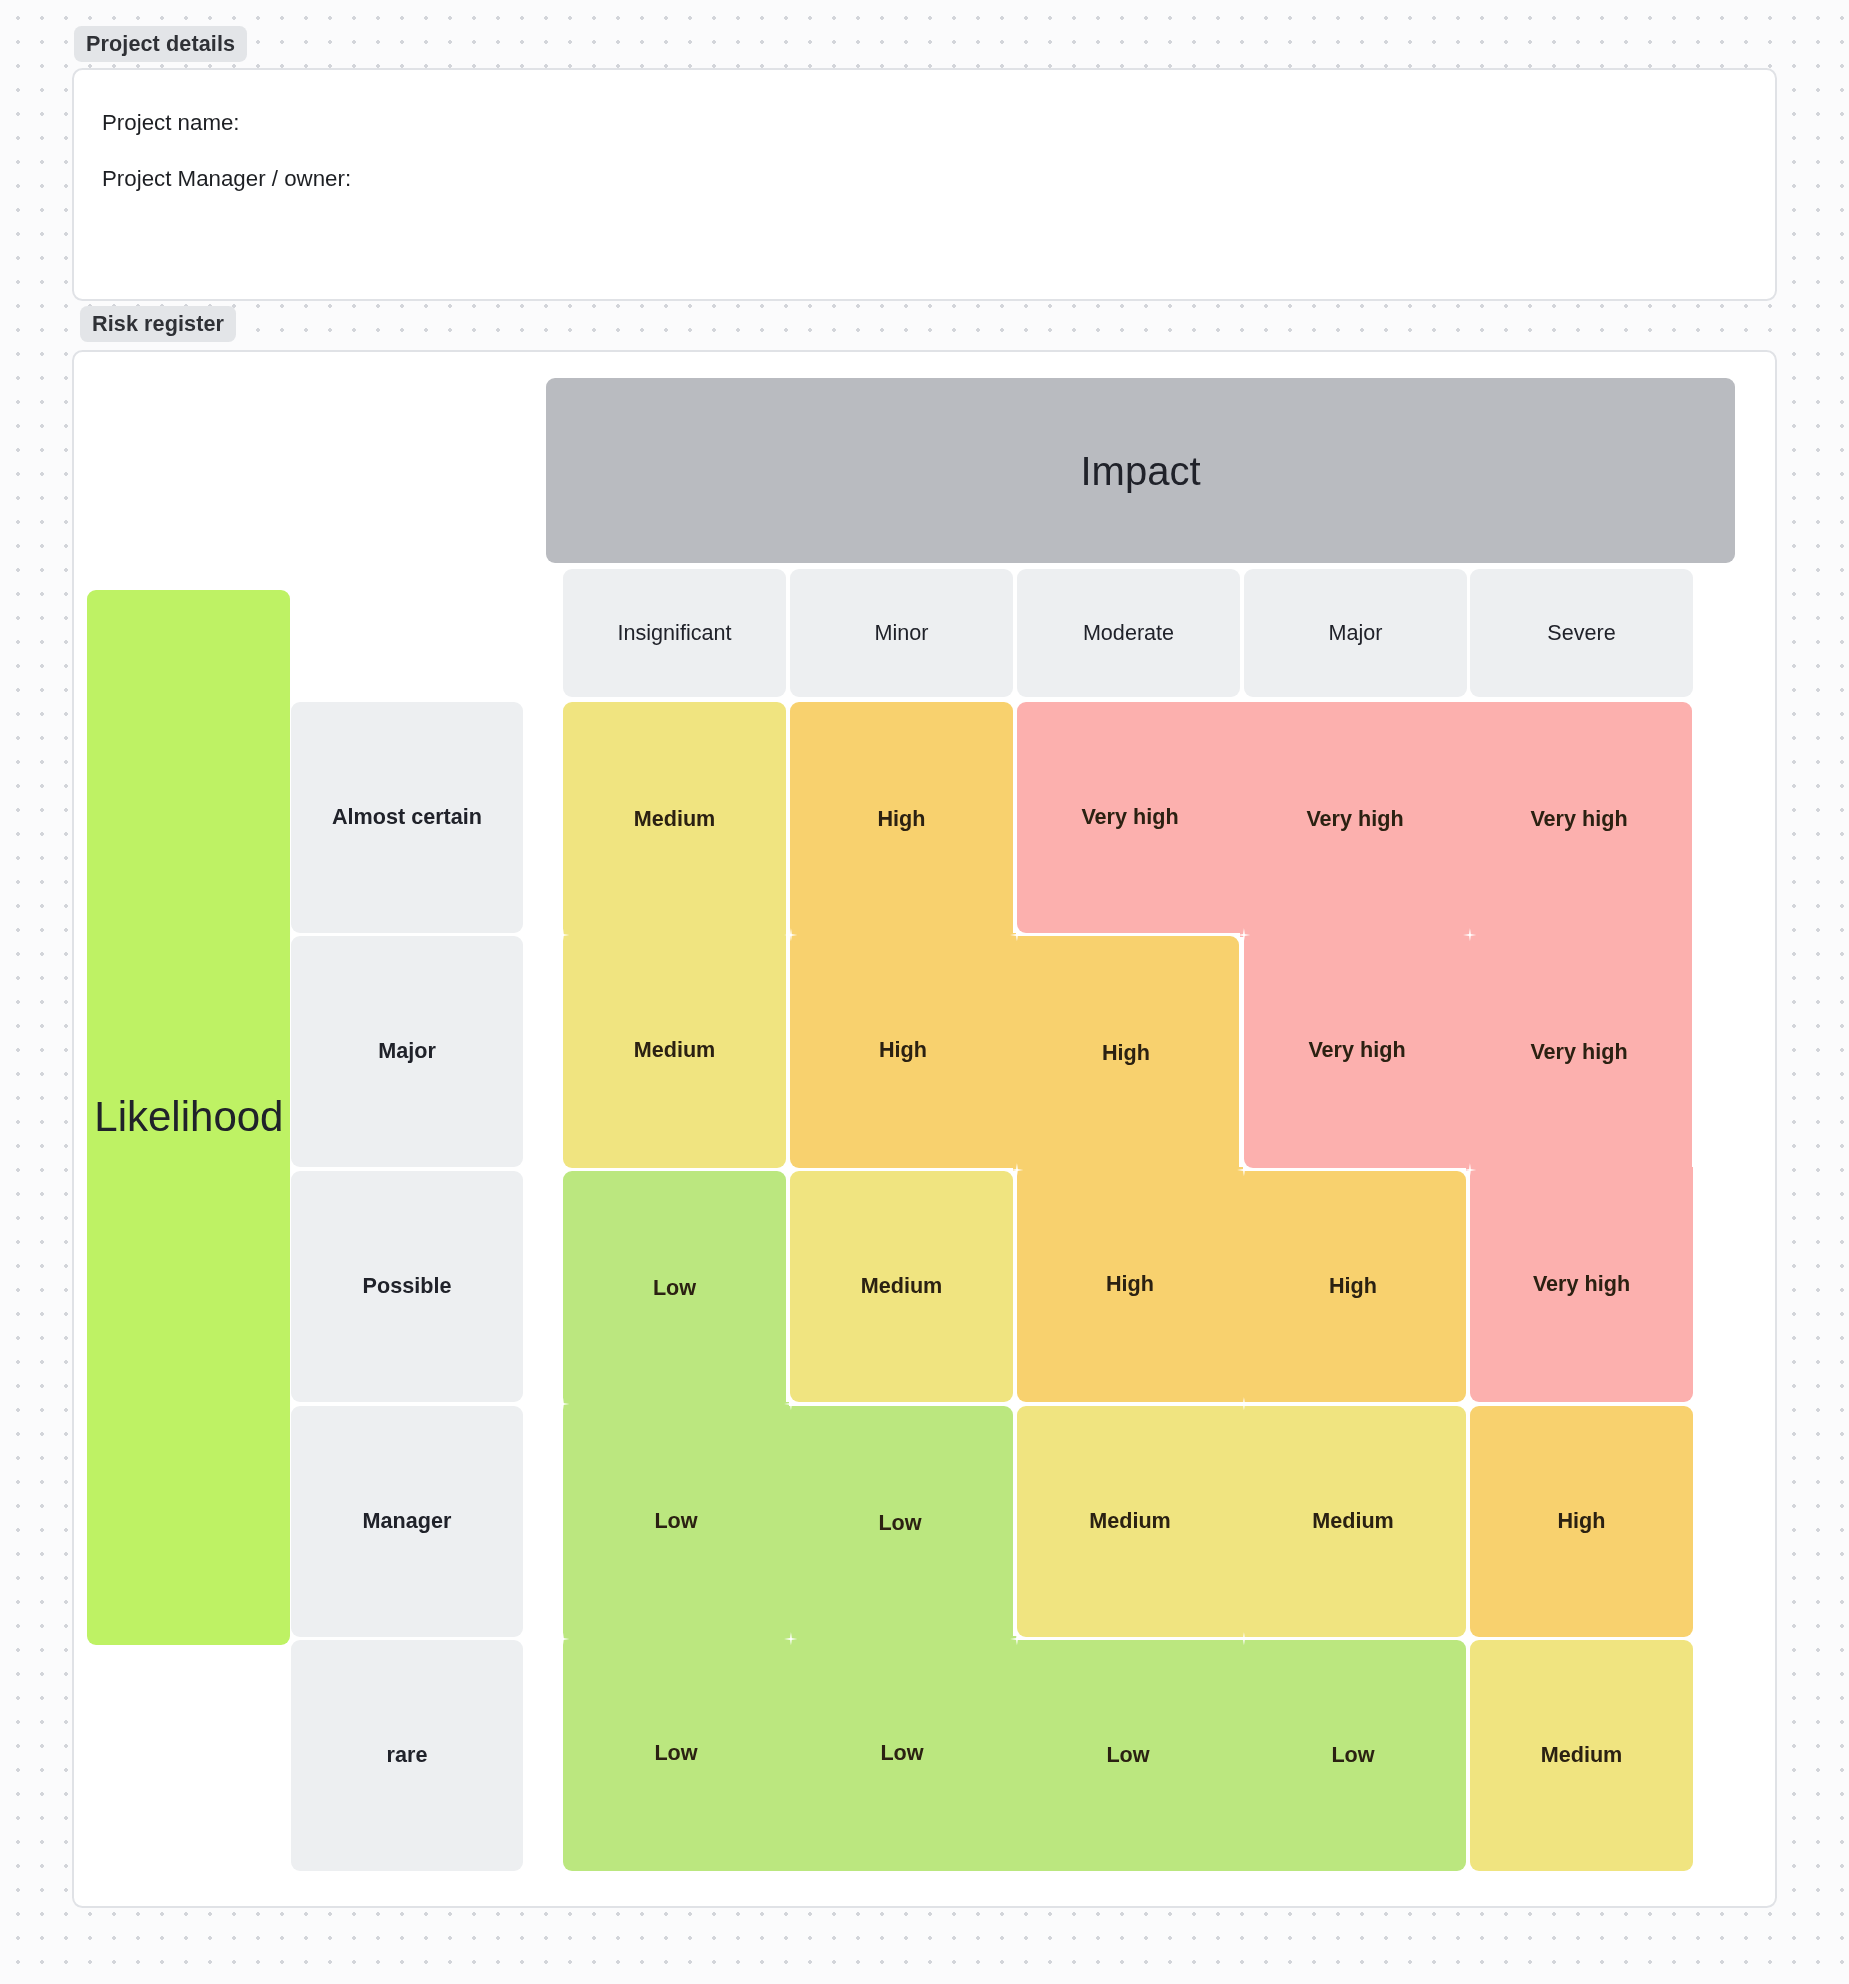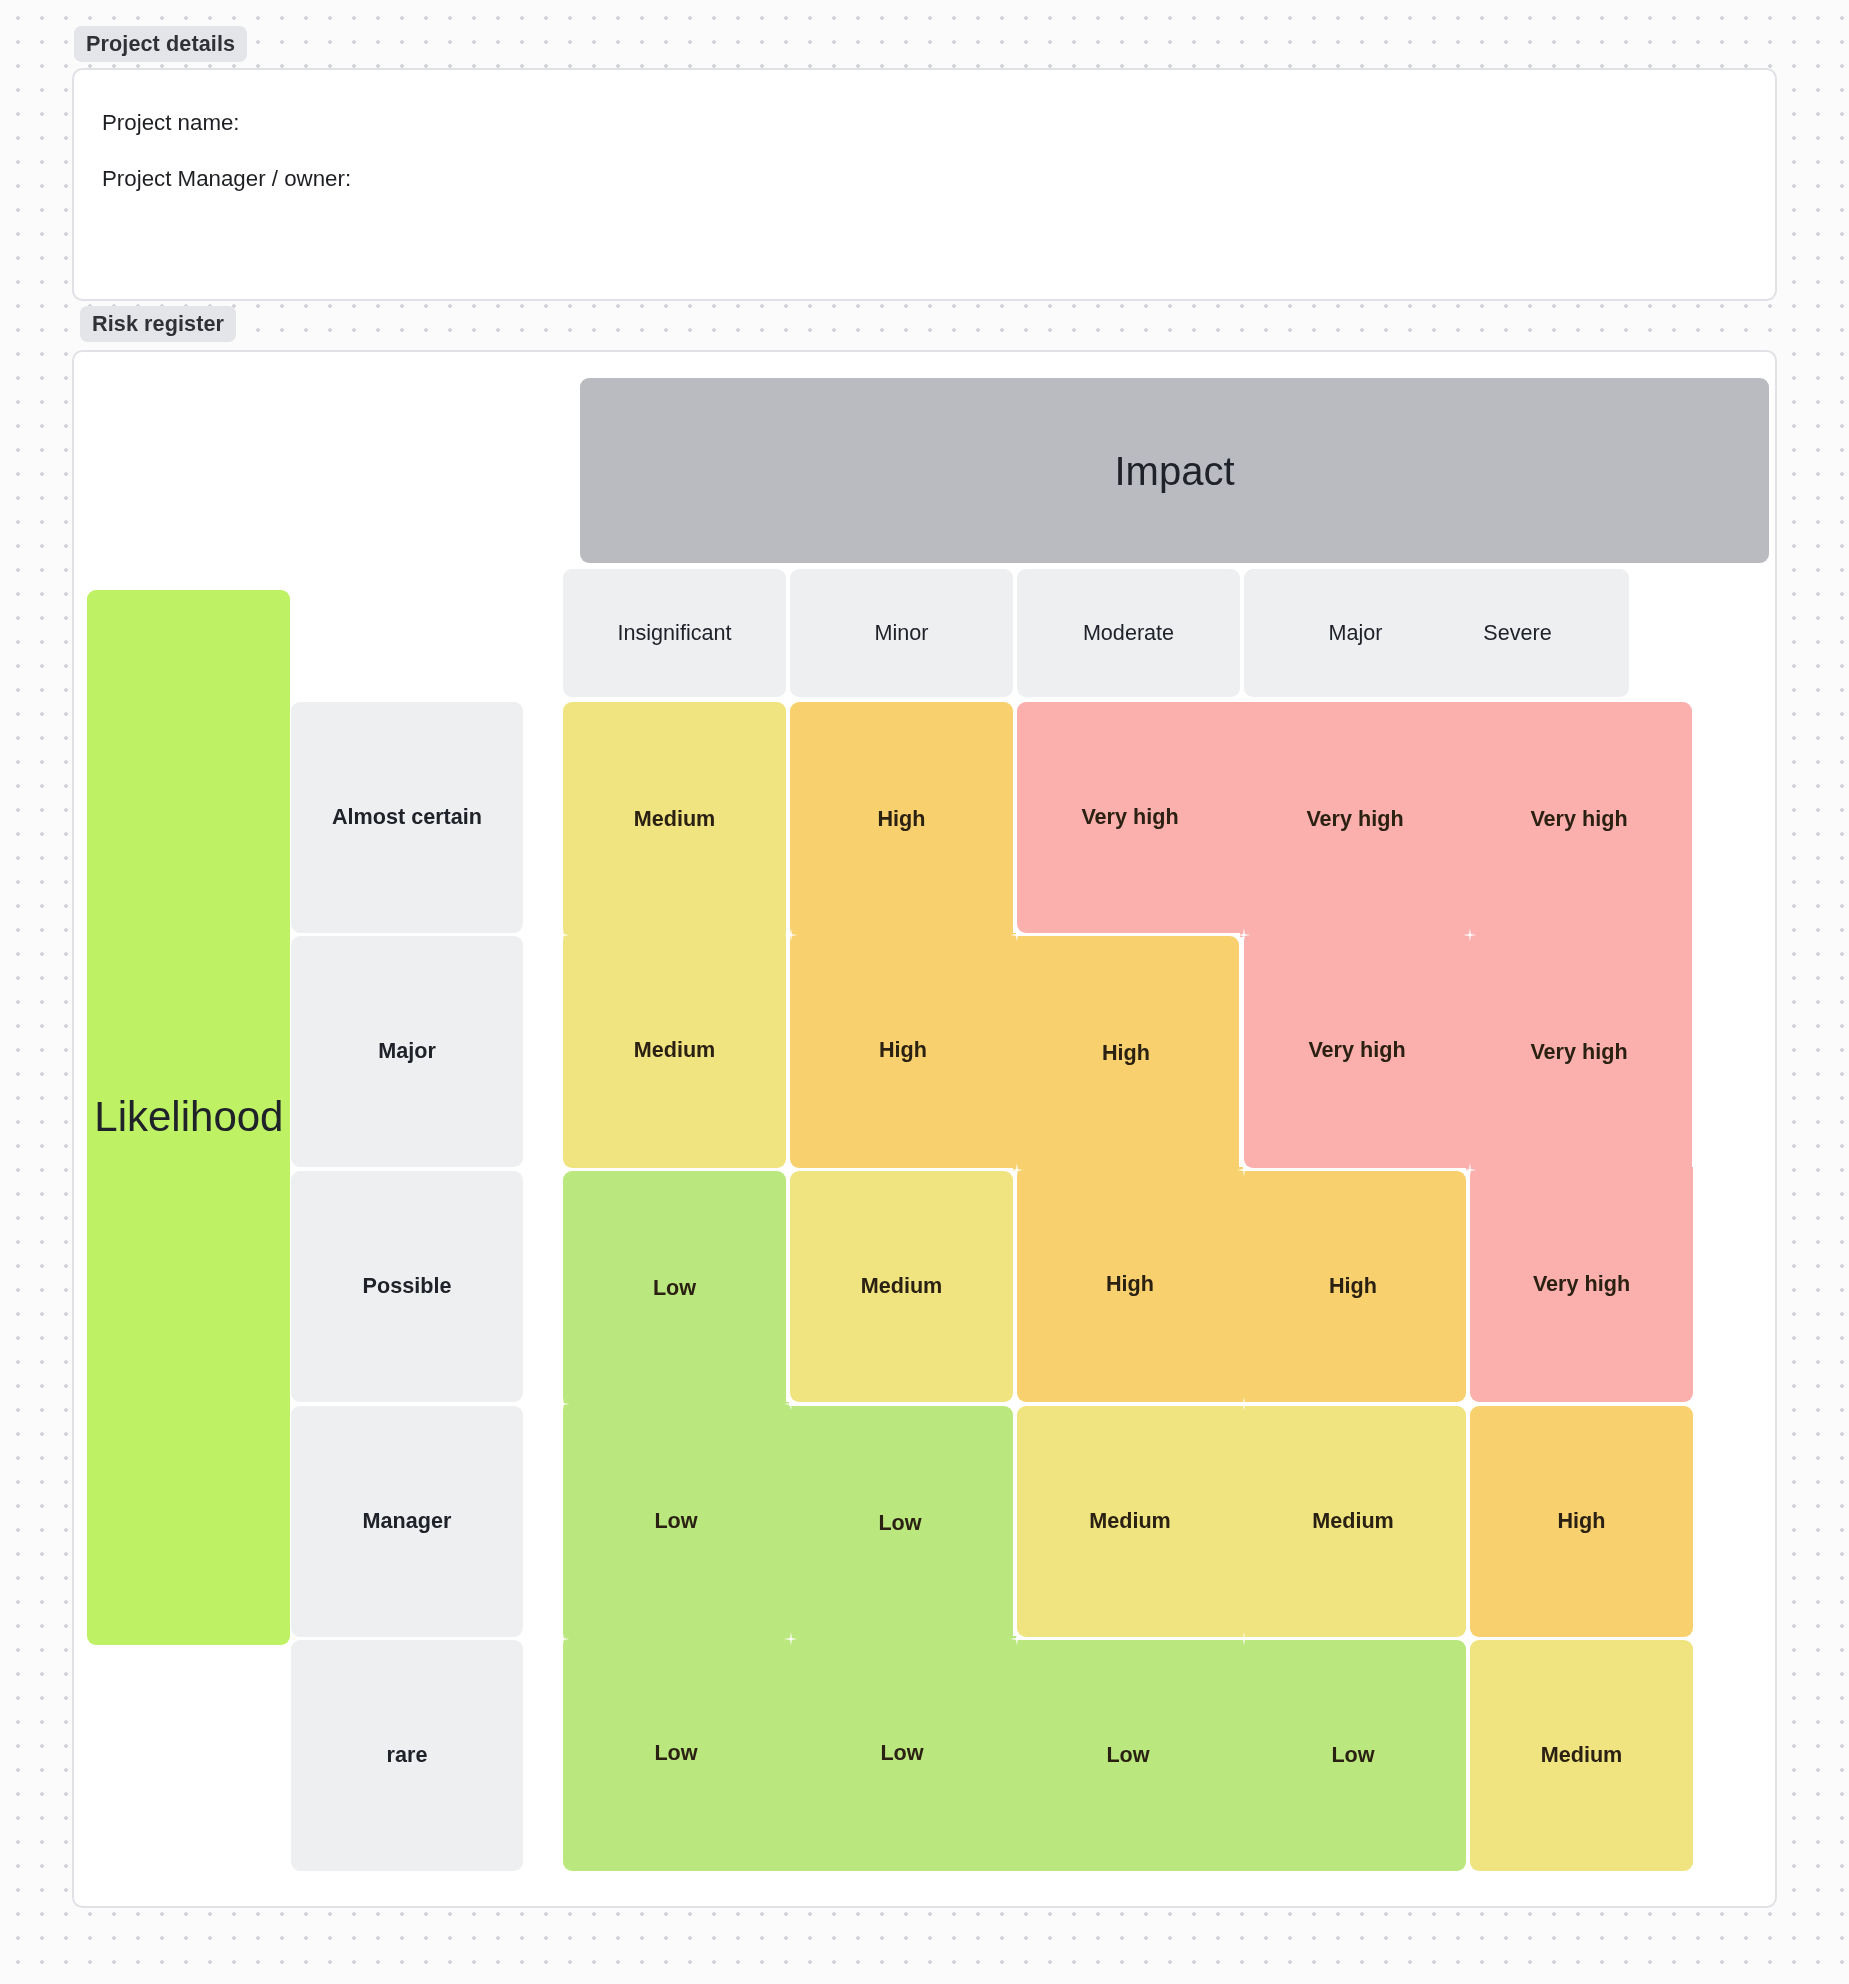--- a/index.html
+++ b/index.html
@@ -68,21 +68,21 @@
     display: flex;
     align-items: center;
     justify-content: center;
     text-align: center;
     border-radius: 9px;
     line-height: 1.15;
   }
 
   
   #impact-banner {
-    left: 506px; top: 26px;
+    left: 472px; top: 26px;
     width: 1189px; height: 185px;
     background: #b9bbc0;
     font-size: 40px;
     color: #20222a;
     font-weight: 400;
   }
   #likelihood-banner {
     left: 13.4px; top: 238px;
     width: 203px; height: 1055px;
     background: #bef264;
@@ -150,21 +150,21 @@
 
     <div class="cell" id="impact-banner">Impact</div>
 
     <div class="cell" id="likelihood-banner">Likelihood</div>
 
     <div id="col-heads">
         <div class="cell col-head" style="left: 489px; width: 223px; background: rgb(237, 239, 241);">Insignificant</div>
         <div class="cell col-head" style="left: 716px; width: 223px; background: rgb(237, 239, 241);">Minor</div>
         <div class="cell col-head" style="left: 943px; width: 223px; background: rgb(237, 239, 241);">Moderate</div>
         <div class="cell col-head" style="left: 1170px; width: 223px; background: rgb(237, 239, 241);">Major</div>
-        <div class="cell col-head" style="left: 1332px; width: 223px; background: rgb(237, 239, 241);">Severe</div>
+        <div class="cell col-head" style="left: 1396px; width: 223px; background: rgb(237, 239, 241);">Severe</div>
       </div>
     <div id="row-heads">
         <div class="cell row-head" style="top: 350px; height: 231px; background: rgb(237, 239, 241);">Almost certain</div>
         <div class="cell row-head" style="top: 584px; height: 231px; background: rgb(237, 239, 241);">Major</div>
         <div class="cell row-head" style="top: 819px; height: 231px; background: rgb(237, 239, 241);">Possible</div>
         <div class="cell row-head" style="top: 1054px; height: 231px; background: rgb(237, 239, 241);">Manager</div>
         <div class="cell row-head" style="top: 1288px; height: 231px; background: rgb(237, 239, 241);">rare</div>
       </div>
     <div id="grid-cells">
         <div class="cell risk-cell" style="left: 489px; top: 350px; width: 223px; height: 235px; background: rgb(240, 228, 128); border-radius: 9px 9px 0px 0px;">Medium</div>

